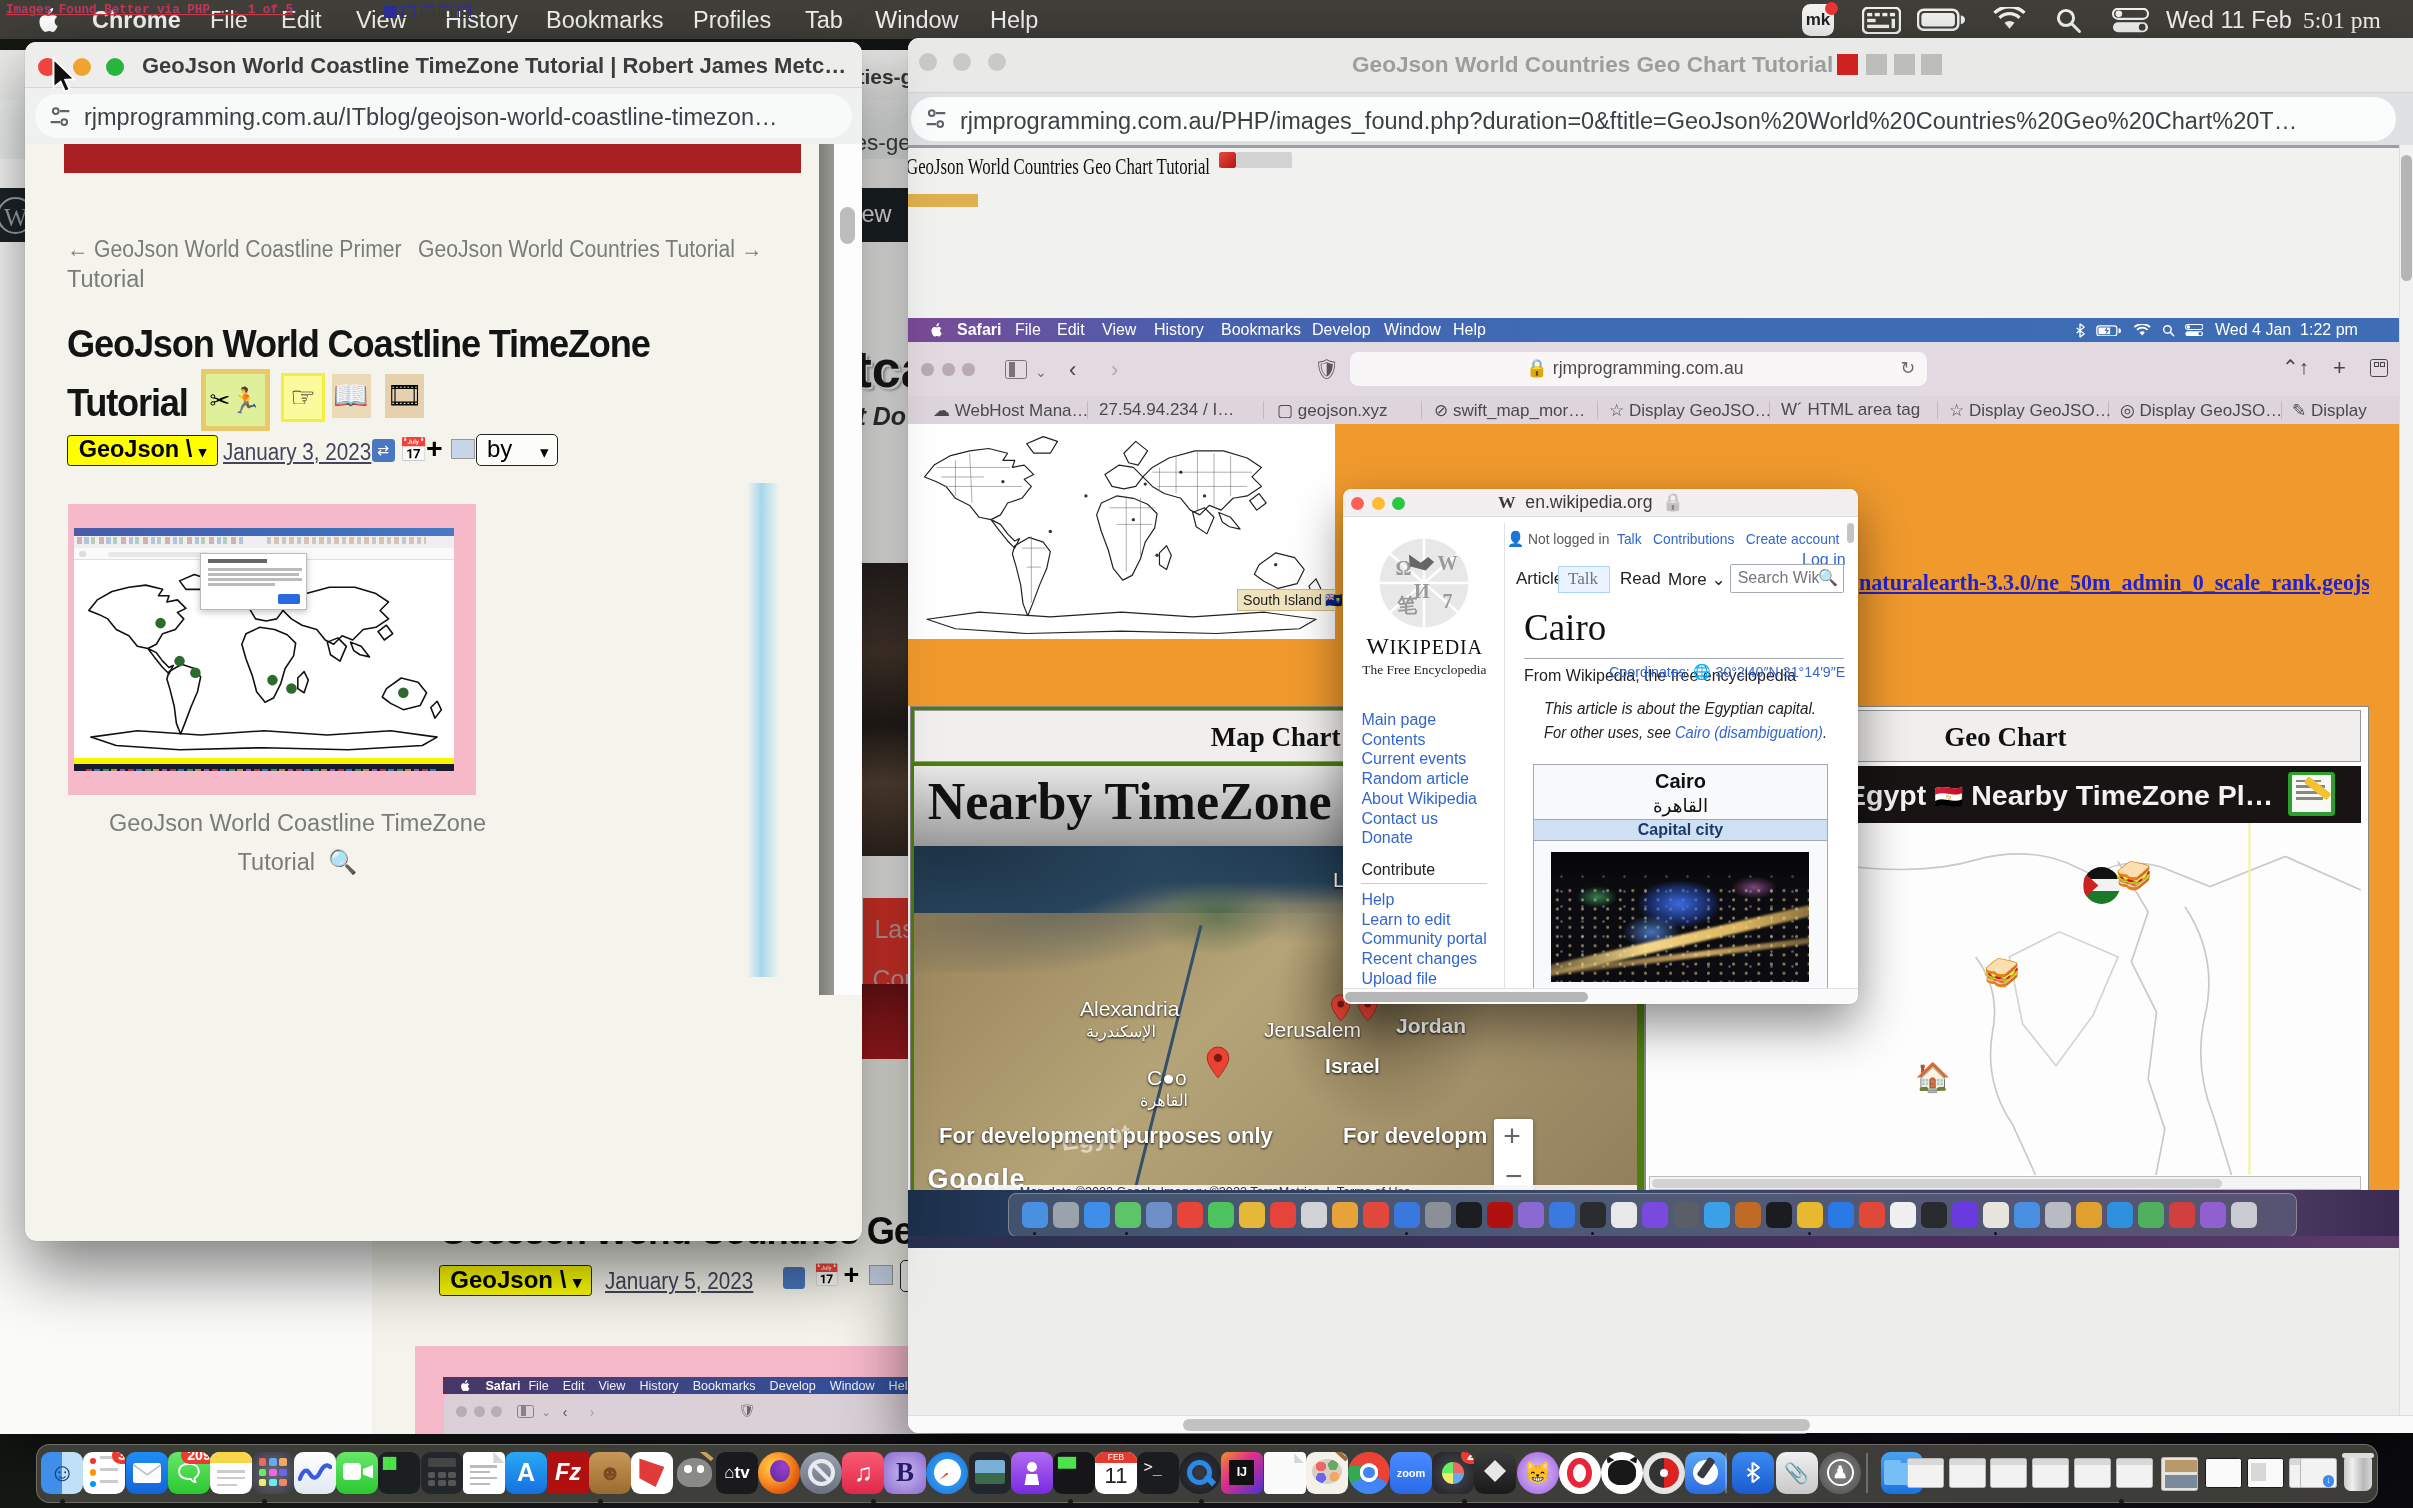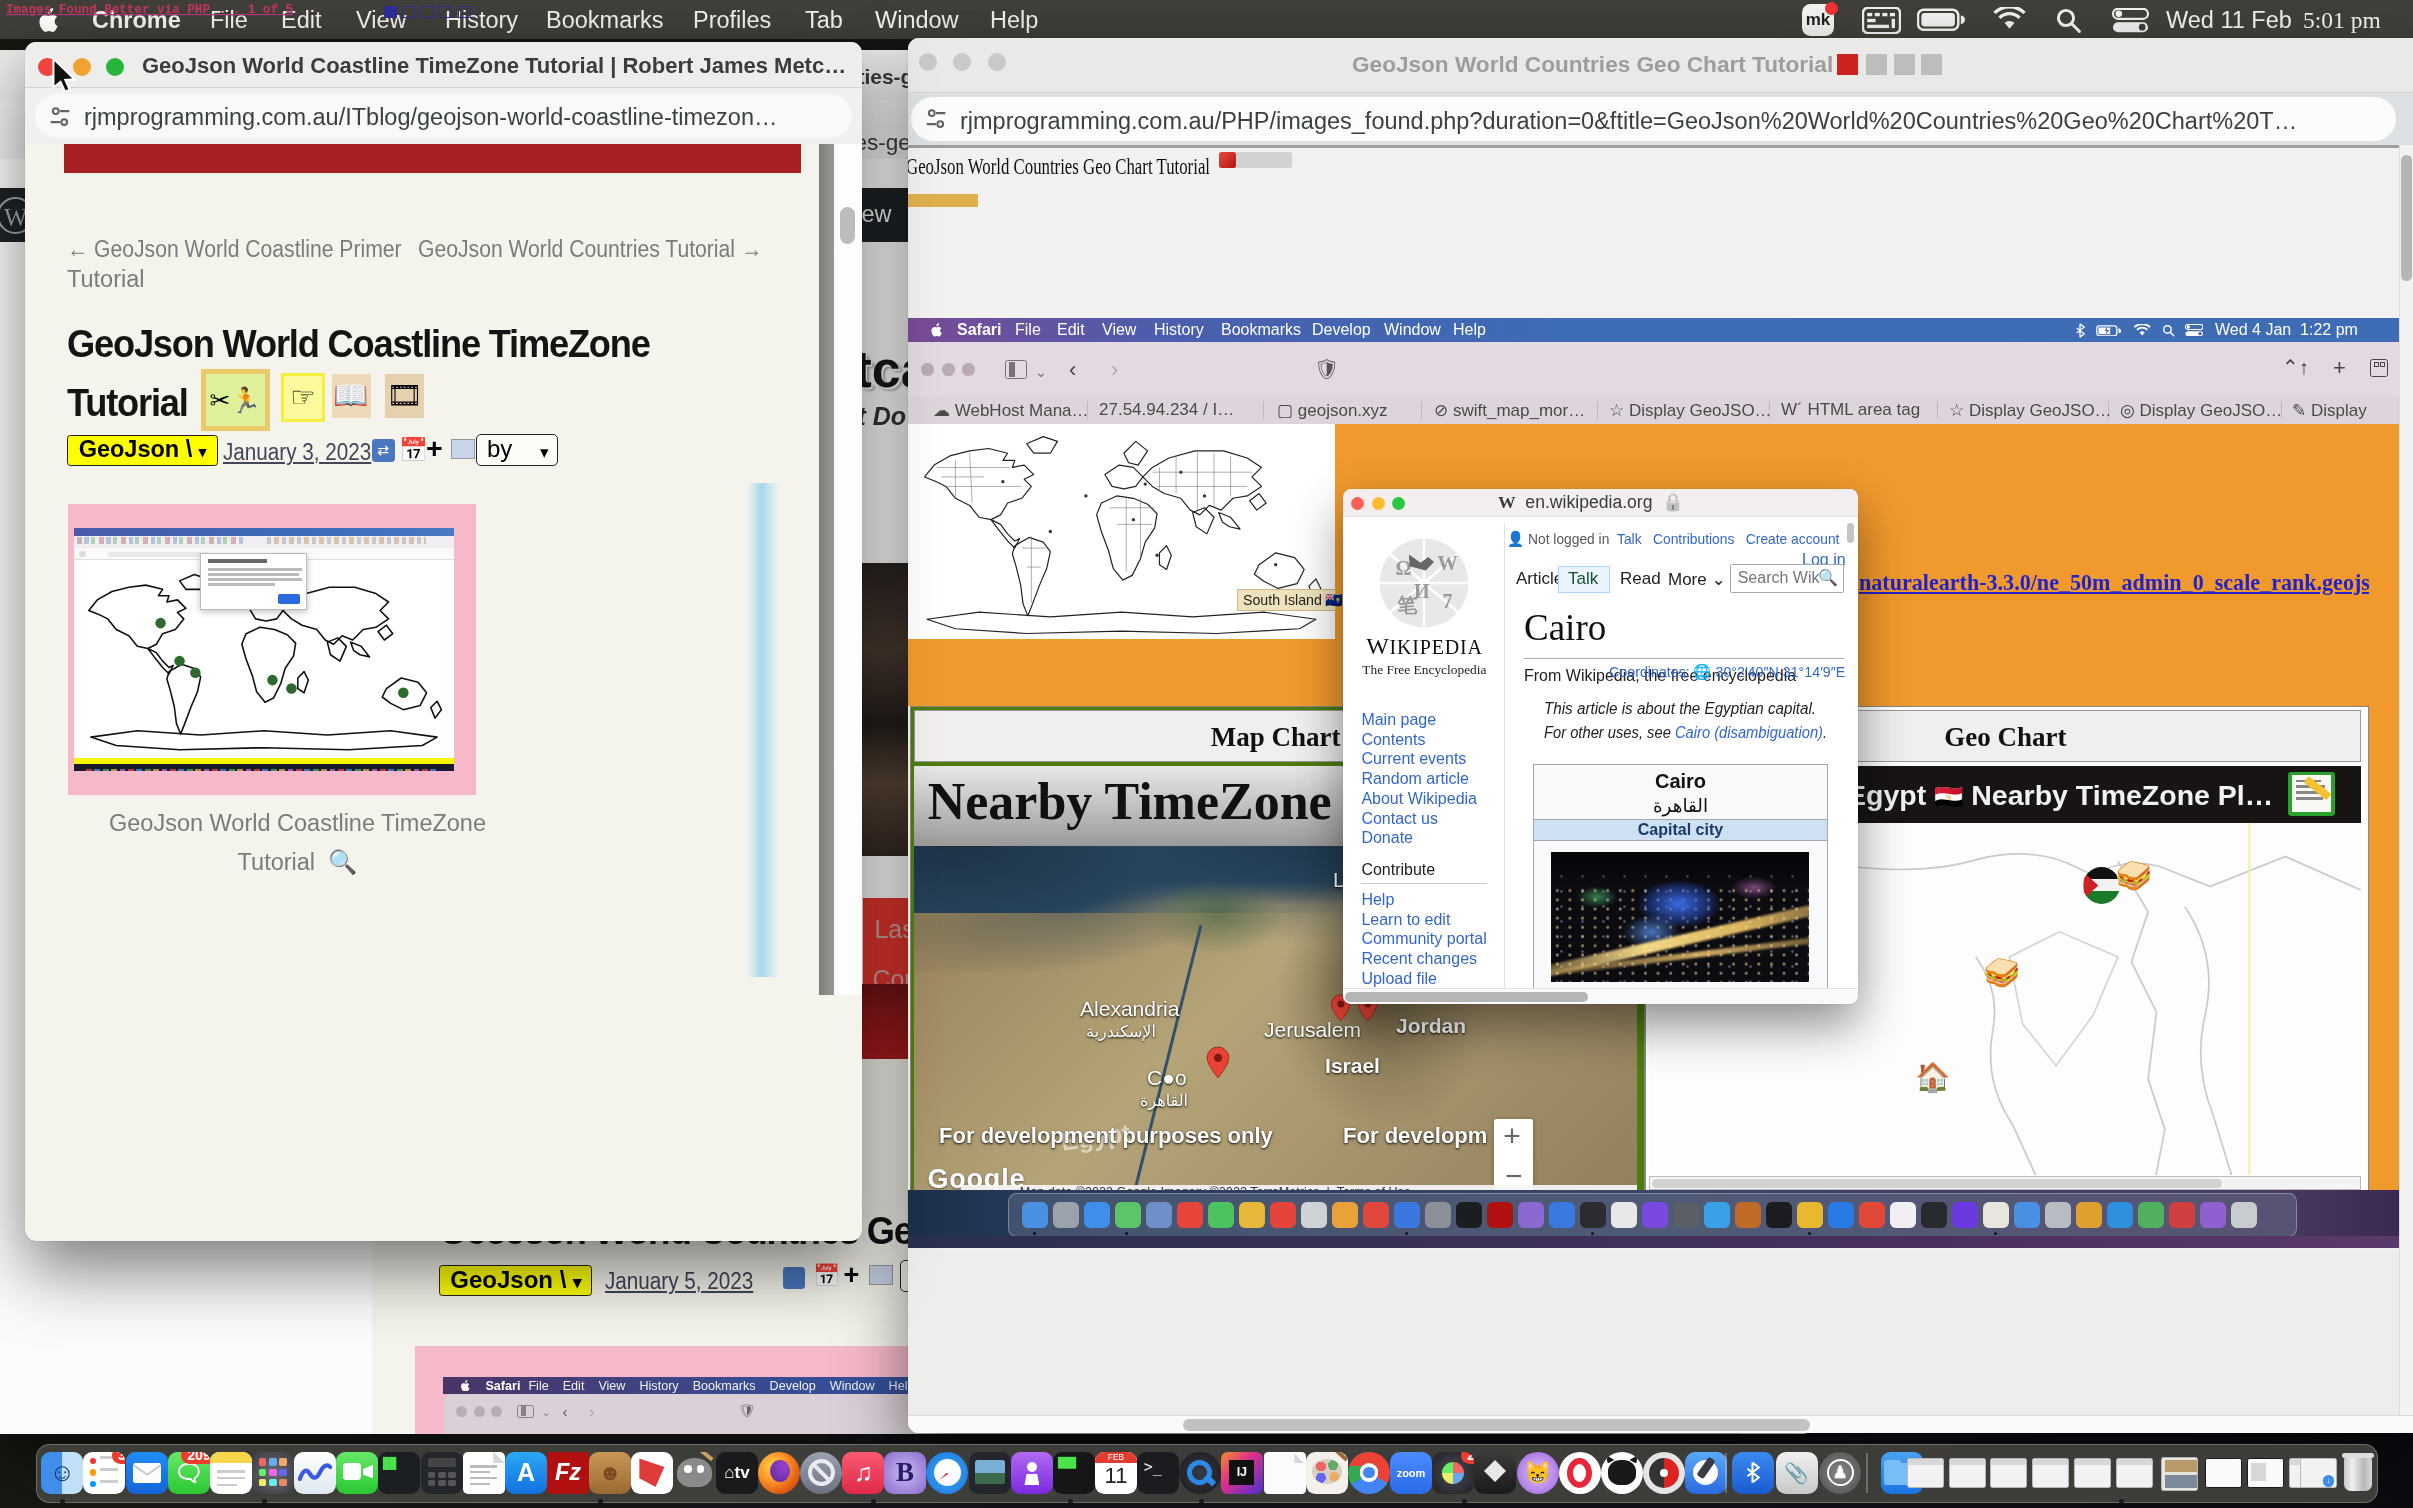--- a/index.html
+++ b/index.html
@@ -222,20 +222,24 @@
       <div class="abs" style="left:0;top:24px;width:100%;height:54px;background:#e3d9e1;">
         <div class="traffic" style="left:13.4px;top:21px;width:12.6px;height:12.6px;background:#b9aab4;"></div>
         <div class="traffic" style="left:34px;top:21px;width:12.6px;height:12.6px;background:#b9aab4;"></div>
         <div class="traffic" style="left:54px;top:21px;width:12.6px;height:12.6px;background:#b9aab4;"></div>
         <div class="abs" style="left:97px;top:18.4px;width:22px;height:18.4px;border:1.7px solid #7a7278;border-radius:2.5px;"></div>
         <div class="abs" style="left:101px;top:20px;width:5.9px;height:15px;background:#7a7278;"></div>
         <div class="abs" style="left:127px;top:22px;font-size:14.2px;color:#7a7278;">⌄</div>
         <div class="abs" style="left:161px;top:15px;font-size:22px;color:#4a444a;">‹</div>
         <div class="abs" style="left:203px;top:15px;font-size:22px;color:#b4a8b0;">›</div>
         <div class="abs" style="left:406px;top:15px;font-size:20px;color:#5a5458;">🛡</div>
+        <div class="abs" style="left:442px;top:10px;width:577px;height:34px;background:#f9f6f8;border-radius:8.4px;">
+          <div class="abs" style="left:176px;top:5.9px;font-size:17.6px;color:#4a4a4a;">🔒 rjmprogramming.com.au</div>
+          <div class="abs" style="right:11.7px;top:5.9px;font-size:17.6px;color:#6a6a6a;">↻</div>
+        </div>
         <div class="abs" style="left:1374px;top:13.4px;font-size:20px;color:#4a444a;">⌃↑</div>
         <div class="abs" style="left:1425px;top:13.4px;font-size:22px;color:#4a444a;">+</div>
         <div class="abs" style="left:1462px;top:17px;width:18.4px;height:18.4px;border:1.7px solid #4a444a;border-radius:2.5px;"></div>
         <div class="abs" style="left:1466px;top:20px;width:5px;height:5px;border:1.3px solid #4a444a;"></div>
         <div class="abs" style="left:1472px;top:20px;width:5px;height:5px;border:1.3px solid #4a444a;"></div>
       </div>
 
       <div class="abs" style="left:0;top:78px;width:100%;height:28.5px;background:#ded4dc;border-bottom:0.8px solid #c8bcc4;font-size:17px;color:#4a4a4a;">
         <div class="abs" style="left:179px;top:5px;width:0.8px;height:18.4px;background:#c4b8c0;"></div>
           <div class="abs" style="left:355px;top:5px;width:0.8px;height:18.4px;background:#c4b8c0;"></div>
@@ -475,21 +479,21 @@
   <div class="traffic" style="left:49px;top:7.5px;width:13.4px;height:13.4px;background:#28c840;"></div>
   <div class="abs" style="left:155px;top:3.4px;font-size:17.6px;color:#3a3a3a;"><span style="font-family:'Liberation Serif',serif;font-weight:bold;">W</span>&nbsp; en.wikipedia.org &nbsp;<span style="filter:grayscale(1);opacity:.65;">🔒</span></div>
 
   <div class="abs" style="left:504px;top:34px;width:6.7px;height:20px;background:#c4c4c4;border-radius:3.4px;"></div>
 
   <div class="abs" style="left:164px;top:41px;font-size:15px;color:#54595d;white-space:nowrap;transform:scaleX(.92);transform-origin:0 0;">👤 Not logged in &nbsp;<span style="color:#3366cc;">Talk &nbsp;&nbsp;Contributions &nbsp;&nbsp;Create account</span></div>
   <div class="abs" style="left:459px;top:62px;font-size:16px;color:#3366cc;">Log in</div>
 
   <div class="abs" style="left:173px;top:80px;font-size:17px;color:#222;">Article</div>
   <div class="abs" style="left:215px;top:77px;width:52px;height:27px;background:#eaf3ff;border:0.8px solid #a7d7f9;"></div>
-  <div class="abs" style="left:225px;top:80px;font-size:17px;color:#14532d;">Talk</div>
+  <div class="abs" style="left:225px;top:80px;font-size:17px;color:#737373;font-family:Liberation Serif, serif;">Talk</div>
   <div class="abs" style="left:277px;top:80px;font-size:17px;color:#222;">Read</div>
   <div class="abs" style="left:325px;top:80px;font-size:17px;color:#222;">More ⌄</div>
   <div class="abs" style="left:387px;top:75px;width:114px;height:28.5px;background:#fff;border:0.8px solid #a2a9b1;border-radius:1.7px;">
     <div style="position:absolute;left:6.7px;top:4.2px;font-size:16px;color:#72777d;">Search Wik</div>
     <div style="position:absolute;right:5px;top:3.4px;font-size:16px;color:#555;">🔍</div>
   </div>
 
   <svg class="abs" style="left:28.5px;top:47px;" width="104" height="94" viewBox="0 0 124 112">
     <circle cx="62" cy="56" r="53" fill="#e8e8e8"></circle>
     <g stroke="#fff" stroke-width="3" fill="none">

